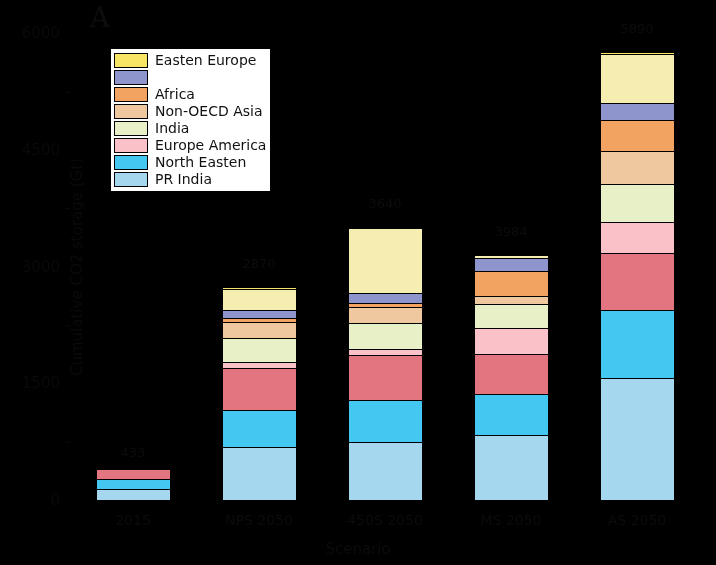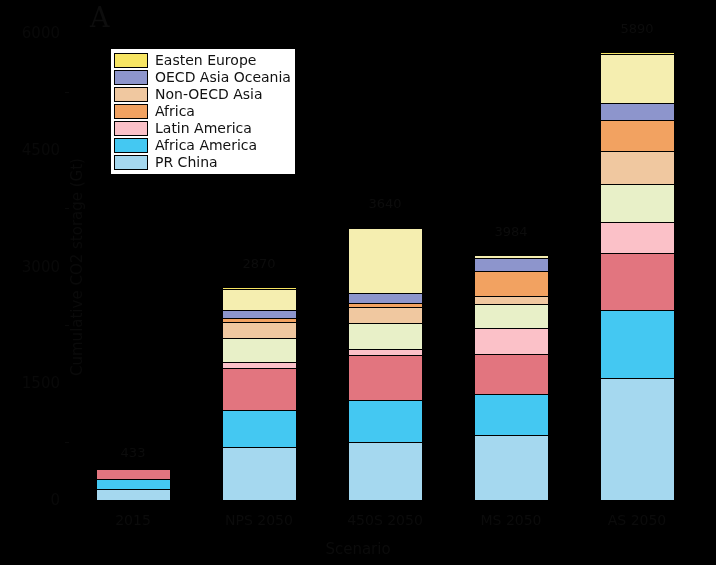--- a/index.html
+++ b/index.html
@@ -300,37 +300,40 @@
 
   <div class="x-axis-title">Scenario</div>
 
   <div class="legend">
       <div class="legend-row">
         <div class="legend-swatch" style="background: rgb(247, 229, 99);"></div>
         <div class="legend-text">Easten Europe</div>
       </div>
       <div class="legend-row">
         <div class="legend-swatch" style="background: rgb(141, 149, 204);"></div>
-        <div class="legend-text">OECD Asia Oceania</div>
+      </div>
+      <div class="legend-row">
+        <div class="legend-swatch" style="background: rgb(242, 162, 97);"></div>
+        <div class="legend-text">Africa</div>
       </div>
       <div class="legend-row">
         <div class="legend-swatch" style="background: rgb(240, 200, 160);"></div>
         <div class="legend-text">Non-OECD Asia</div>
       </div>
       <div class="legend-row">
-        <div class="legend-swatch" style="background: rgb(242, 162, 97);"></div>
-        <div class="legend-text">Africa</div>
+        <div class="legend-swatch" style="background: rgb(232, 240, 200);"></div>
+        <div class="legend-text">India</div>
       </div>
       <div class="legend-row">
         <div class="legend-swatch" style="background: rgb(251, 193, 200);"></div>
-        <div class="legend-text">Latin America</div>
+        <div class="legend-text">Europe America</div>
       </div>
       <div class="legend-row">
         <div class="legend-swatch" style="background: rgb(68, 200, 242);"></div>
-        <div class="legend-text">Africa America</div>
+        <div class="legend-text">North Easten</div>
       </div>
       <div class="legend-row">
         <div class="legend-swatch" style="background: rgb(165, 216, 239);"></div>
-        <div class="legend-text">PR China</div>
+        <div class="legend-text">PR India</div>
       </div>
     </div>
 
 </div>
 
 </body></html>

